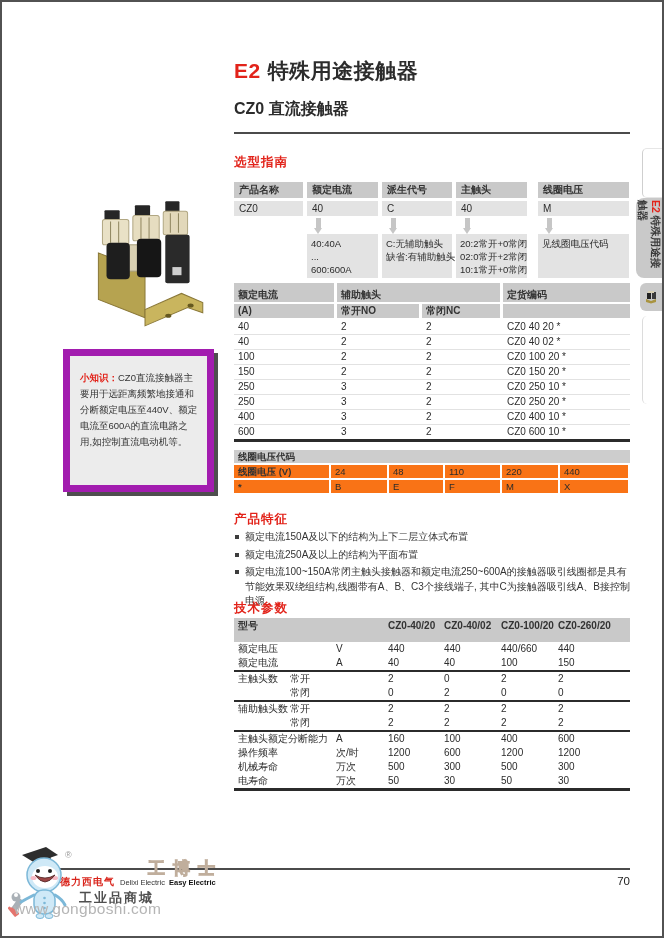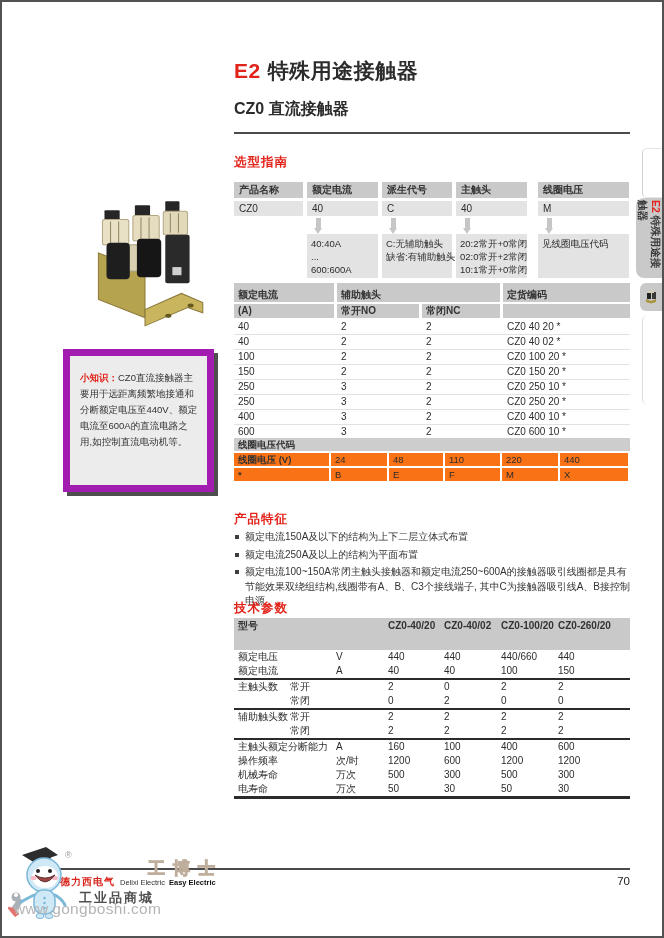--- a/index.html
+++ b/index.html
@@ -54,36 +54,36 @@
   .o-h1 .cell{background:#c9c9c9;font-size:10px;font-weight:bold;padding:5px 0 0 4px;box-sizing:border-box;color:#333;}
   .o-h1 .span2{grid-column:2/4;}
   .o-h2{height:14px;margin-top:2px;}
   .o-h2 .cell{background:#c9c9c9;font-size:10px;font-weight:bold;line-height:14px;padding-left:4px;color:#333;}
   #ord-rows{margin-top:2px;}
   .o-d{height:14px;font-size:10px;line-height:13px;border-bottom:1px solid #e2e2e2;}
   .o-d:last-child{border-bottom:none;}
   .o-d span{padding-left:4px;}
 
   
-  #coil-table{left:232px;top:436px;width:396px;}
+  #coil-table{left:232px;top:448px;width:396px;}
   #coil-title{height:13px;line-height:13px;background:#cdcdcd;font-size:9.5px;font-weight:bold;
               padding-left:4px;color:#333;}
   .c-row{display:grid;grid-template-columns:95px 56px 54px 55px 56px 68px;column-gap:2px;margin-top:2px;}
   .c-row .cell{background:#f97316;height:13px;line-height:13px;font-size:9.5px;padding-left:4px;}
   .c-row .lab{font-weight:bold;color:#333;}
 
   
   #feat-list{left:232px;top:528px;width:399px;}
   .feat-item{position:relative;padding-left:11px;font-size:10px;line-height:14.5px;margin-bottom:3px;color:#333;}
   .feat-item::before{content:"";position:absolute;left:1px;top:5px;width:4px;height:4px;background:#3d3d3d;}
 
   
   #tech-table{left:232px;top:616px;width:396px;border-bottom:3px solid #2b2b2b;}
   .t-row{display:grid;grid-template-columns:56px 46px 52px 56px 57px 57px 72px;}
-  .t-head{height:32px;background:#c9c9c9;font-size:10px;font-weight:bold;line-height:16px;color:#333;}
+  .t-head{height:24px;background:#c9c9c9;font-size:10px;font-weight:bold;line-height:16px;color:#333;}
   .t-head .mlab{grid-column:1/4;padding-left:4px;}
   .t-body{height:14px;font-size:10px;line-height:14px;}
   .t-label{padding-left:4px;white-space:nowrap;}
   .rule{border-bottom:2px solid #2b2b2b;}
 
   
   #ghost-top{right:0;top:146px;width:19px;height:48px;background:#fff;border:1px solid #e6e6e6;
              border-left:1px solid #cfcfcf;border-right:none;border-radius:5px 0 0 5px;}
   #tab-active{right:0;top:196px;width:26px;height:80px;background:#c9c9c9;border-radius:8px 0 0 8px;}
   #tab-active .vtext{position:absolute;width:76px;height:26px;left:50%;top:50%;

